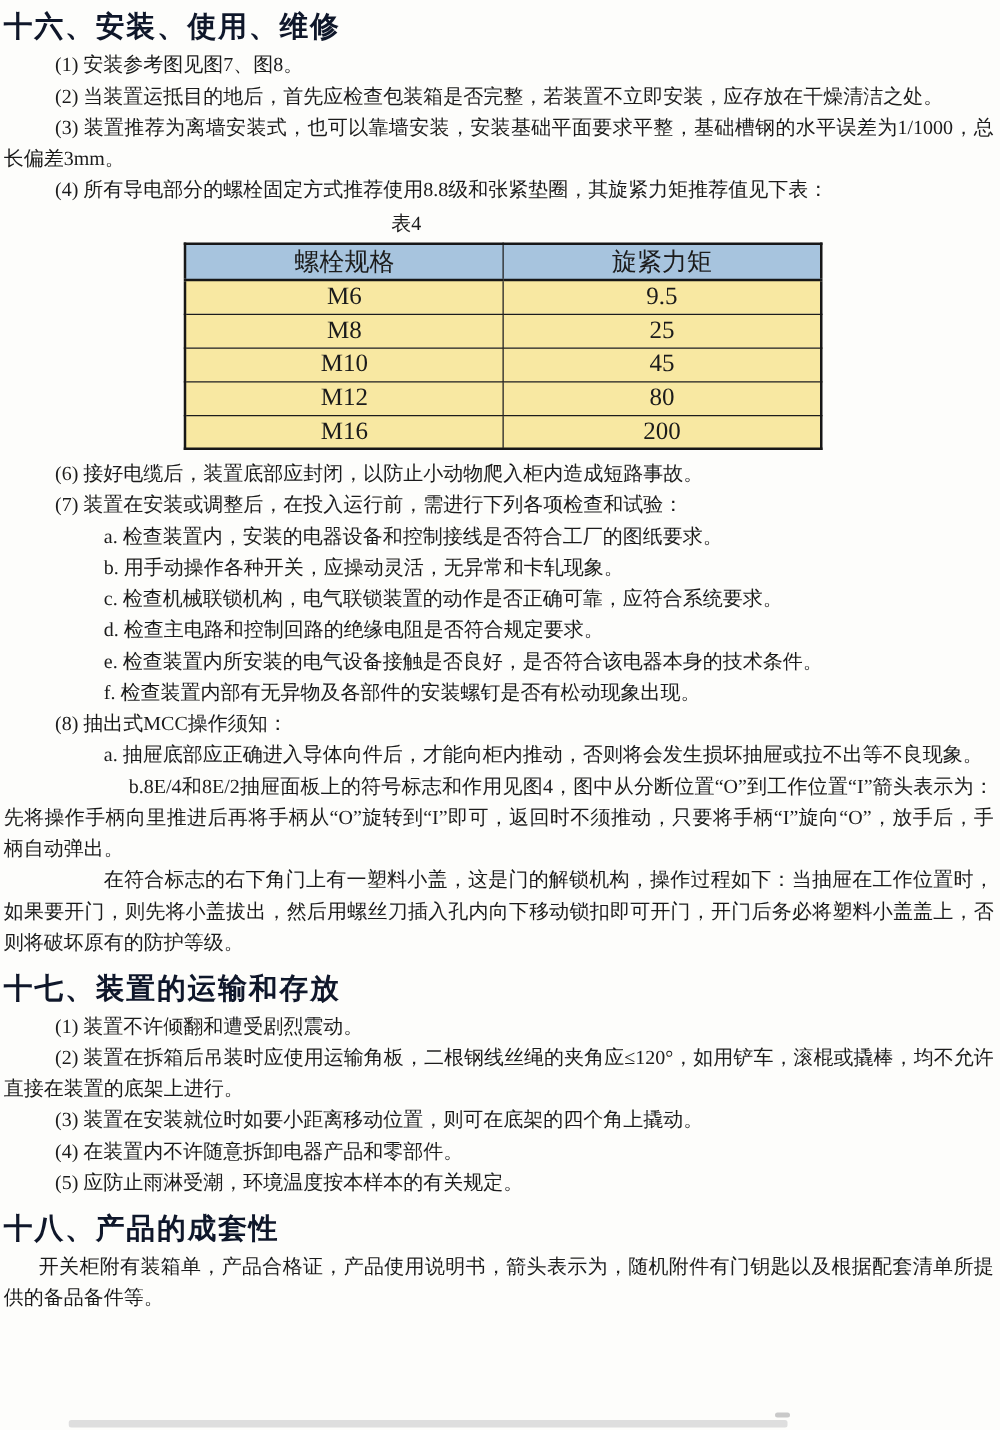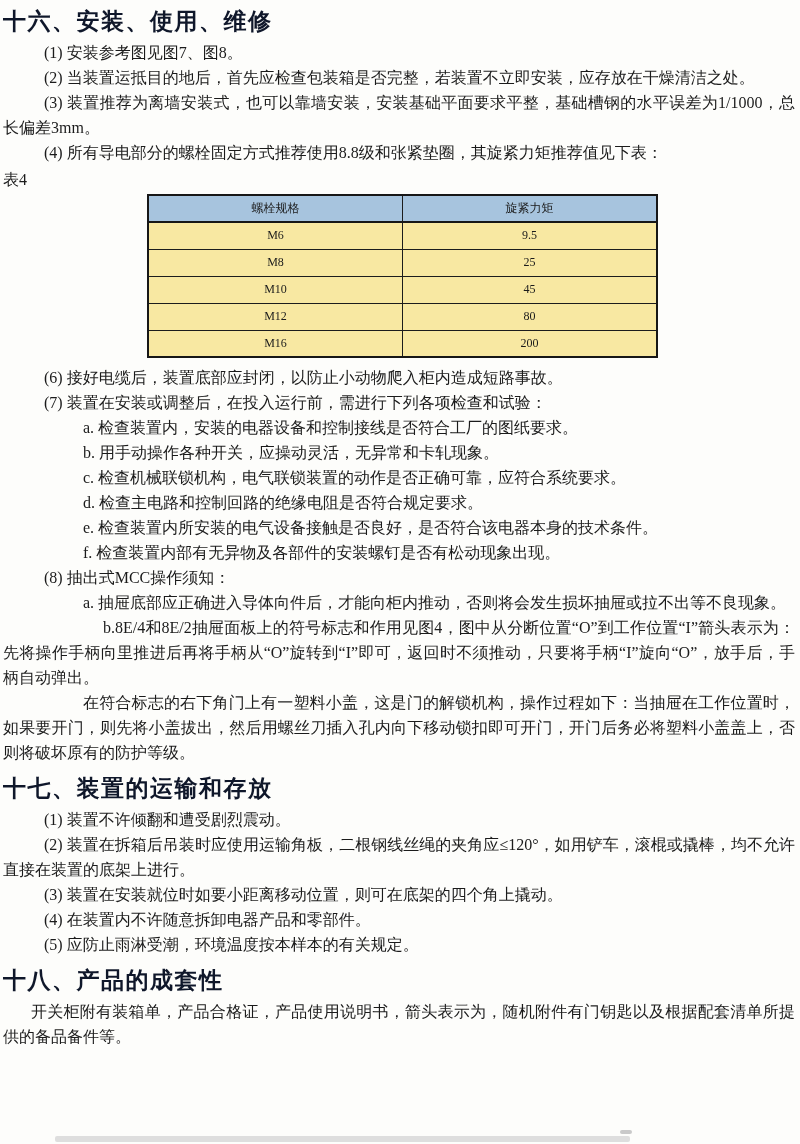--- a/index.html
+++ b/index.html
@@ -33,37 +33,37 @@
     font-size: 23px;
     font-weight: bold;
     letter-spacing: 1.5px;
     line-height: 28px;
     color: #0f172a;
   }
   h2.first { margin-top: 2px; }
   .table-caption {
     font-size: 16px;
     line-height: 23px;
-    text-align: left;
+    text-align: center;
     padding-right: 148px;
     margin-top: 3px;
   }
   table.torque {
     border-collapse: collapse;
     margin: 3px 0 7px 144px;
     width: 511px;
     border: 2px solid #171717;
   }
   table.torque th, table.torque td {
     border: 1px solid #1c1c1c;
     height: 27px;
     padding: 0;
     text-align: center;
     vertical-align: middle;
-    font-size: 12px;
+    font-size: 20px;
     font-weight: normal;
   }
   table.torque thead th {
     background: #a7c4de;
     border-bottom: 2px solid #171717;
   }
   table.torque tbody td { background: #f8e8a2; }
   .power-icon {
     display: inline-block;
     width: 14px; height: 15px;

